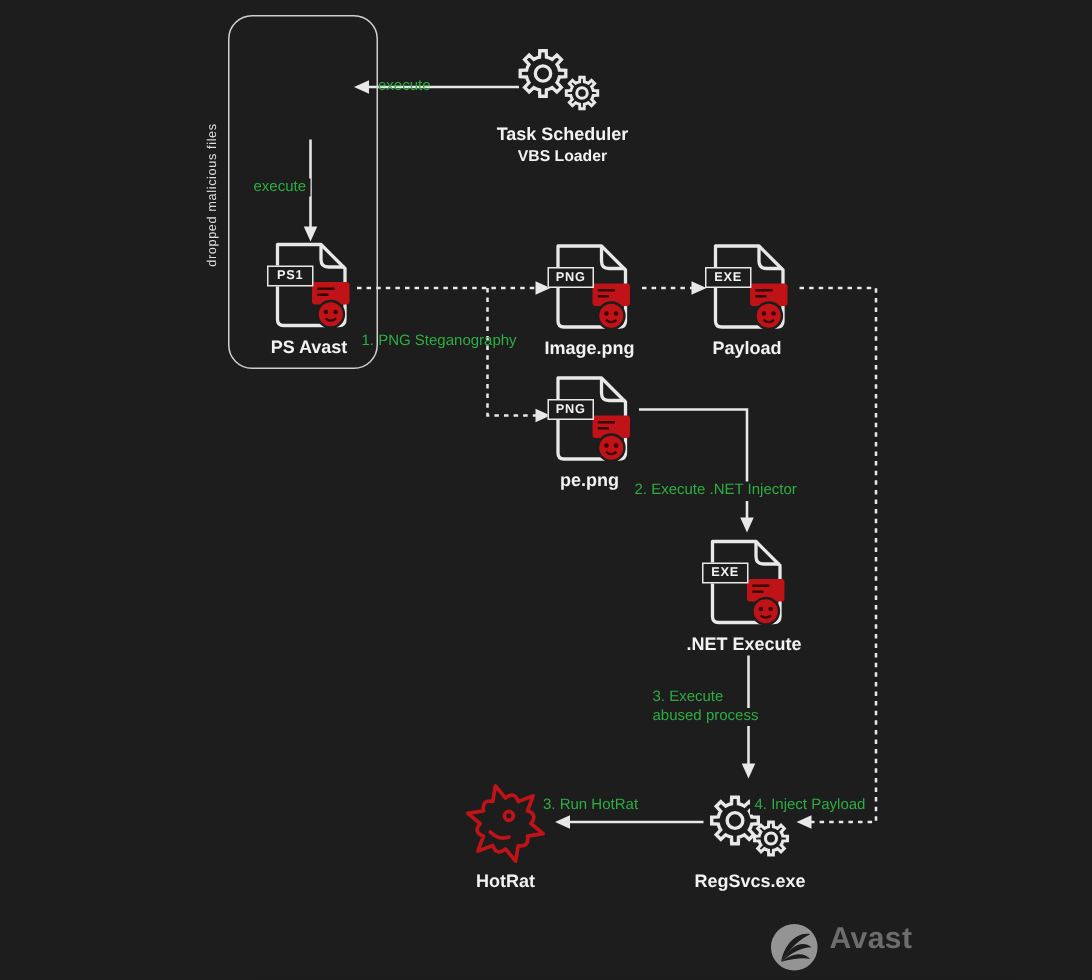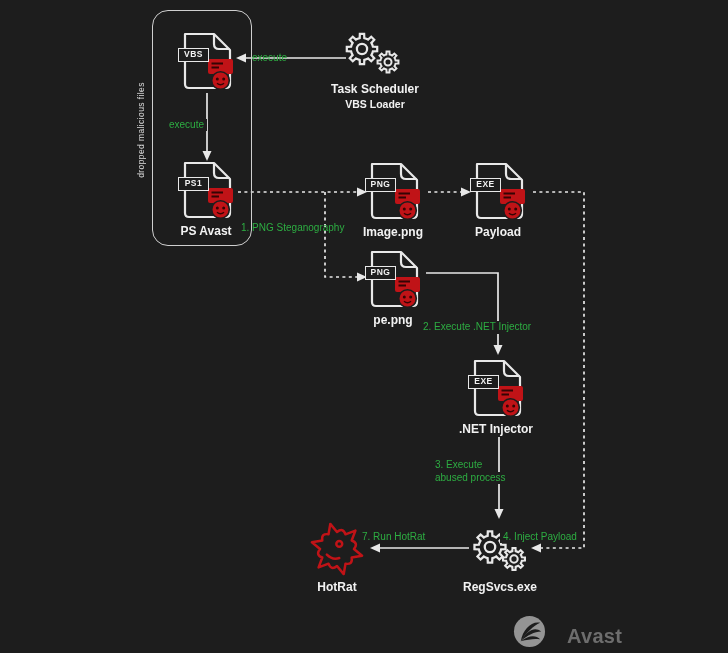--- a/index.html
+++ b/index.html
@@ -23,21 +23,21 @@
   .caption{position:absolute;top:63px;left:50%;transform:translateX(-50%);
     white-space:nowrap;font-weight:bold;font-size:12px;color:var(--text);}
   .subcaption{position:absolute;top:80px;left:50%;transform:translateX(-50%);
     white-space:nowrap;font-weight:bold;font-size:10.5px;color:var(--text);}
   .typebox{position:absolute;left:2px;top:16px;width:31px;height:14px;
     border:1.5px solid var(--line);background:var(--bg);color:var(--text);
     font-size:8.5px;font-weight:bold;letter-spacing:.5px;text-align:center;line-height:11px;}
   .glabel{position:absolute;font-size:10px;color:var(--green);line-height:12.5px;}
   .glabel .pad{display:inline-block;}
   .glabel.bg .pad{background:var(--bg);padding:0 3px;}
-  .footer{position:absolute;left:513px;top:615px;display:flex;align-items:flex-end;gap:21px;}
+  .footer{position:absolute;left:513px;top:615px;display:flex;align-items:flex-start;gap:7px;}
   .brand{font-size:20px;font-weight:bold;color:#6d6d6d;letter-spacing:.3px;}
 </style>
 </head>
 <body>
 
 <div id="stage">
 
   <svg width="0" height="0" style="position:absolute" aria-hidden="true">
     <defs>
       <g id="filedoc" fill="none" stroke-linejoin="round" stroke-linecap="round">
@@ -96,29 +96,20 @@
     </g>
     <g>
       <path class="solid" d="M469 548 H378"></path>
       <polygon class="ah" points="370,548 380,543.5 380,552.5"></polygon>
     </g>
   </svg>
 
   <div class="groupbox"></div>
   <div class="rotlabel">dropped malicious files</div>
 
-  <div class="node" style="left:176px;top:32px;width:60px;height:62px">
-    <svg width="60" height="62" viewBox="0 0 60 62">
-      <use href="#filedoc" stroke="var(--line)" stroke-width="2.2"></use>
-      <g transform="translate(32,27)">
-        <use href="#malbadge"></use>
-      </g>
-    </svg>
-    <div class="typebox">VBS</div>
-  </div>
 
   <div class="node" style="left:176px;top:161px;width:60px;height:80px">
     <svg width="60" height="62" viewBox="0 0 60 62">
       <use href="#filedoc" stroke="var(--line)" stroke-width="2.2"></use>
       <g transform="translate(32,27)">
         <use href="#malbadge"></use>
       </g>
     </svg>
     <div class="typebox">PS1</div>
     <div class="caption">PS Avast</div>
@@ -167,21 +158,21 @@
   </div>
 
   <div class="node" style="left:466px;top:359px;width:60px;height:80px">
     <svg width="60" height="62" viewBox="0 0 60 62">
       <use href="#filedoc" stroke="var(--line)" stroke-width="2.2"></use>
       <g transform="translate(32,27)">
         <use href="#malbadge"></use>
       </g>
     </svg>
     <div class="typebox">EXE</div>
-    <div class="caption">.NET Injector</div>
+    <div class="caption">.NET Execute</div>
   </div>
 
   <div class="node" style="left:450px;top:520px;width:100px;height:80px">
     <svg width="100" height="58" viewBox="0 0 100 58">
       <use href="#gear" transform="translate(40,27) scale(0.95)" fill="none" stroke="var(--line)" stroke-width="2.4"></use>
       <use href="#gear" transform="translate(64,39) scale(0.67)" fill="none" stroke="var(--line)" stroke-width="3.1"></use>
     </svg>
     <div class="caption" style="top:60px">RegSvcs.exe</div>
   </div>
 
@@ -199,21 +190,21 @@
   <div class="glabel" style="left:241px;top:222px;width:140px">
     <span class="pad">1. PNG Steganography</span></div>
   <div class="glabel bg" style="left:420px;top:321px;width:160px">
     <span class="pad">2. Execute .NET Injector</span></div>
   <div class="glabel bg" style="left:432px;top:459px;width:140px">
     <span class="pad">3. Execute</span><br>
     <span class="pad">abused process</span></div>
   <div class="glabel bg" style="left:500px;top:530.5px;width:140px">
     <span class="pad">4. Inject Payload</span></div>
   <div class="glabel" style="left:362px;top:530.5px;width:120px">
-    <span class="pad">7. Run HotRat</span></div>
+    <span class="pad">3. Run HotRat</span></div>
 
   <div class="footer">
     <svg width="33" height="33" viewBox="-17 -17 34 34">
       <circle cx="0" cy="0" r="16" fill="var(--gray)"></circle>
       <path d="M-9 10 C-7 -2, 2 -11, 11 -9 C4 -6, -4 2, -9 10 Z" fill="var(--bg)"></path>
       <path d="M-9 10 C-2 -2, 6 -5, 12 0 C5 0, -2 4, -9 10 Z" fill="var(--bg)"></path>
       <path d="M-9 10 C0 3, 7 4, 11 8 C5 7, -1 8, -9 10 Z" fill="var(--bg)"></path>
     </svg>
     <div class="brand">Avast</div>
   </div>

